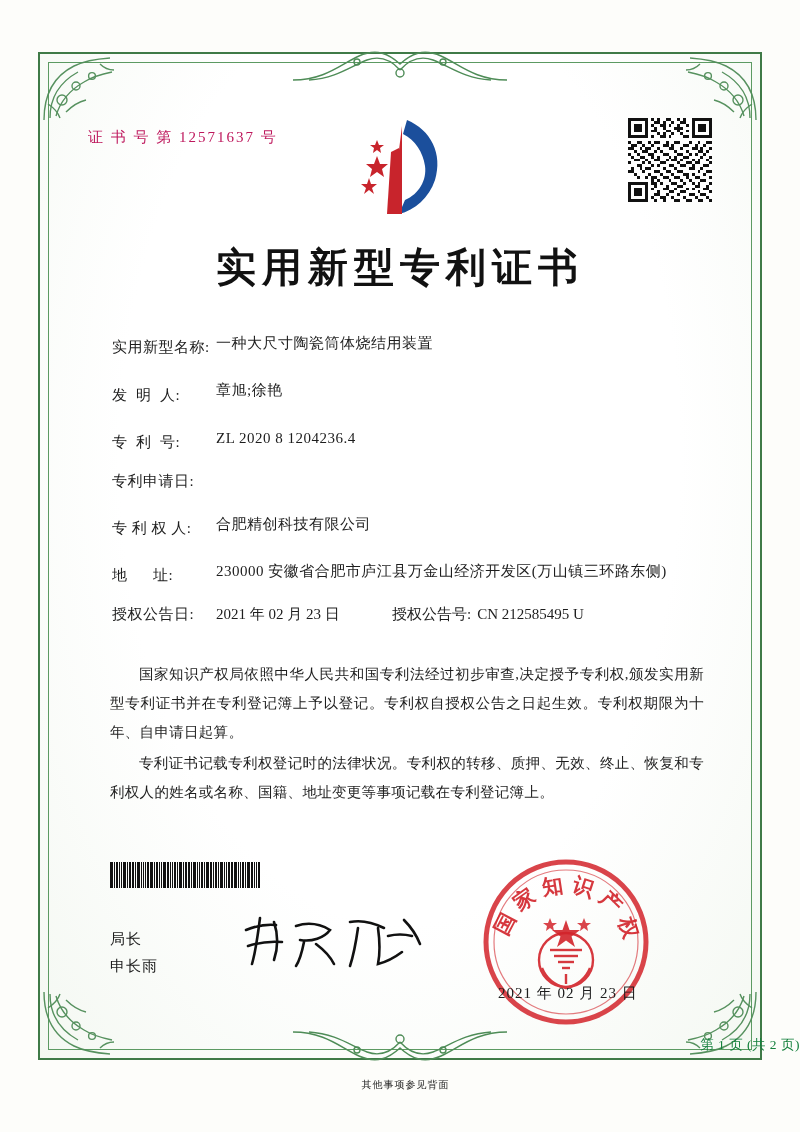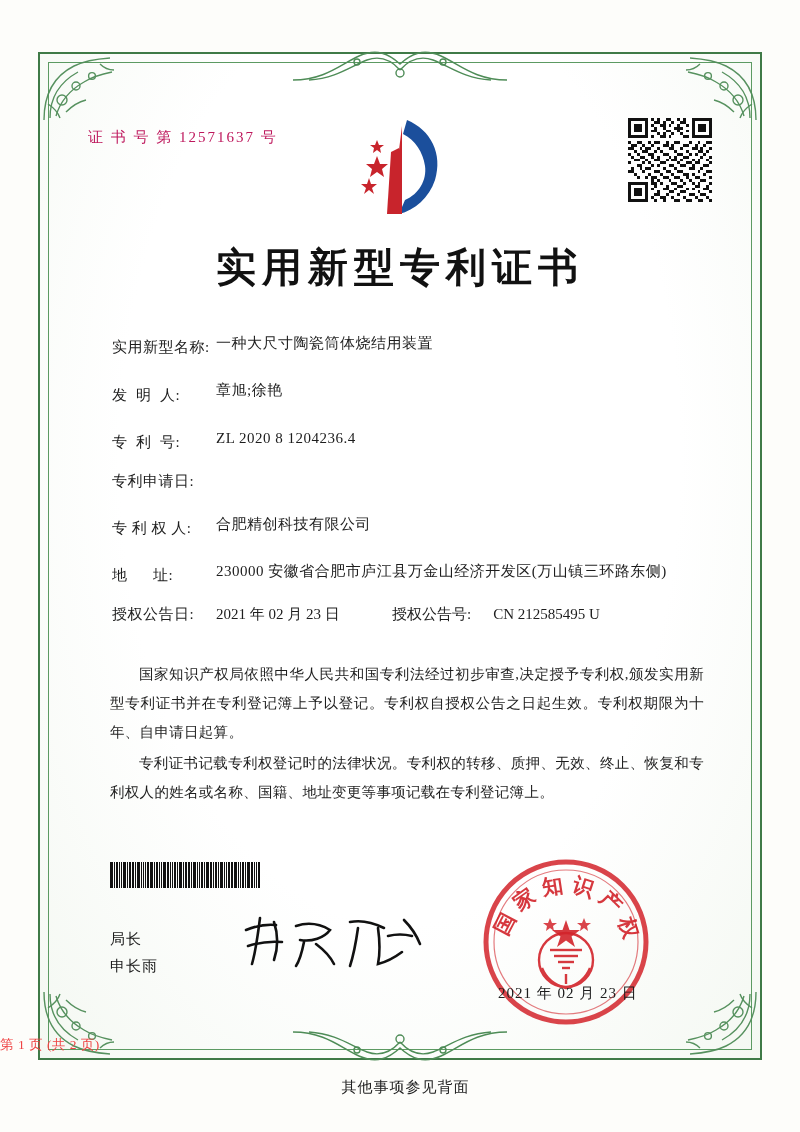--- a/index.html
+++ b/index.html
@@ -140,21 +140,21 @@
     flex: 1;
     letter-spacing: .5px;
     line-height: 1.55;
   }
   .inline-group {
     display: flex;
     flex: 1;
   }
   .inline-group .sub-lbl {
     white-space: pre;
-    margin-right: 22px;
+    margin-right: 6px;
   }
 
   
   .body-text {
     position: absolute;
     left: 110px;
     right: 96px;
     top: 660px;
     font-size: 14.5px;
     line-height: 2.0;
@@ -216,31 +216,31 @@
     font-size: 15px;
     letter-spacing: 1px;
     color: #1d1d1d;
   }
 
   
   .page-num {
     position: absolute;
     left: 0; right: 0;
     top: 1036px;
-    text-align: left;
+    text-align: right;
     font-size: 13.5px;
-    color: #ef4444;
+    color: #15803d;
     letter-spacing: .5px;
   }
   .footnote {
     position: absolute;
     left: 11px; right: 0;
     top: 1078px;
     text-align: center;
-    font-size: 15px;
+    font-size: 10px;
     color: #222;
     letter-spacing: 1px;
   }
 </style>
 </head>
 <body>
 
 <div class="page">
 
   <div class="frame-outer"></div>

